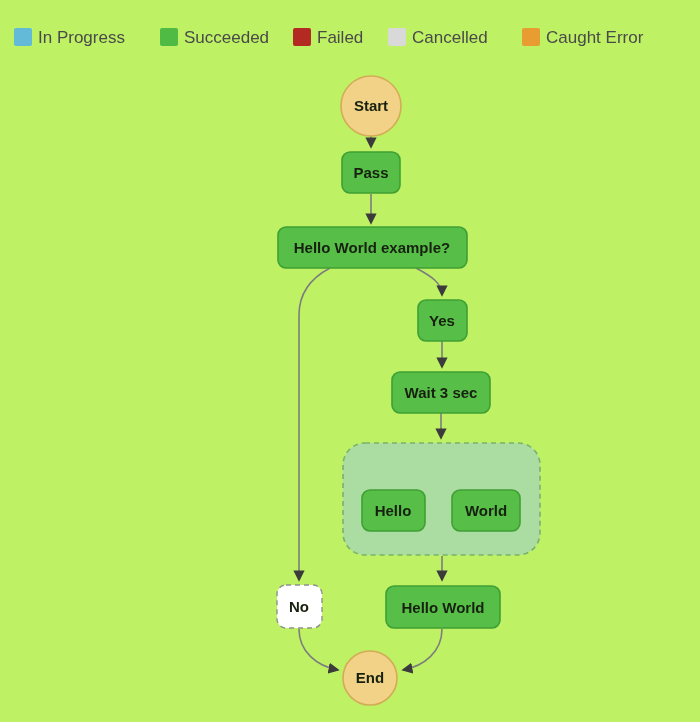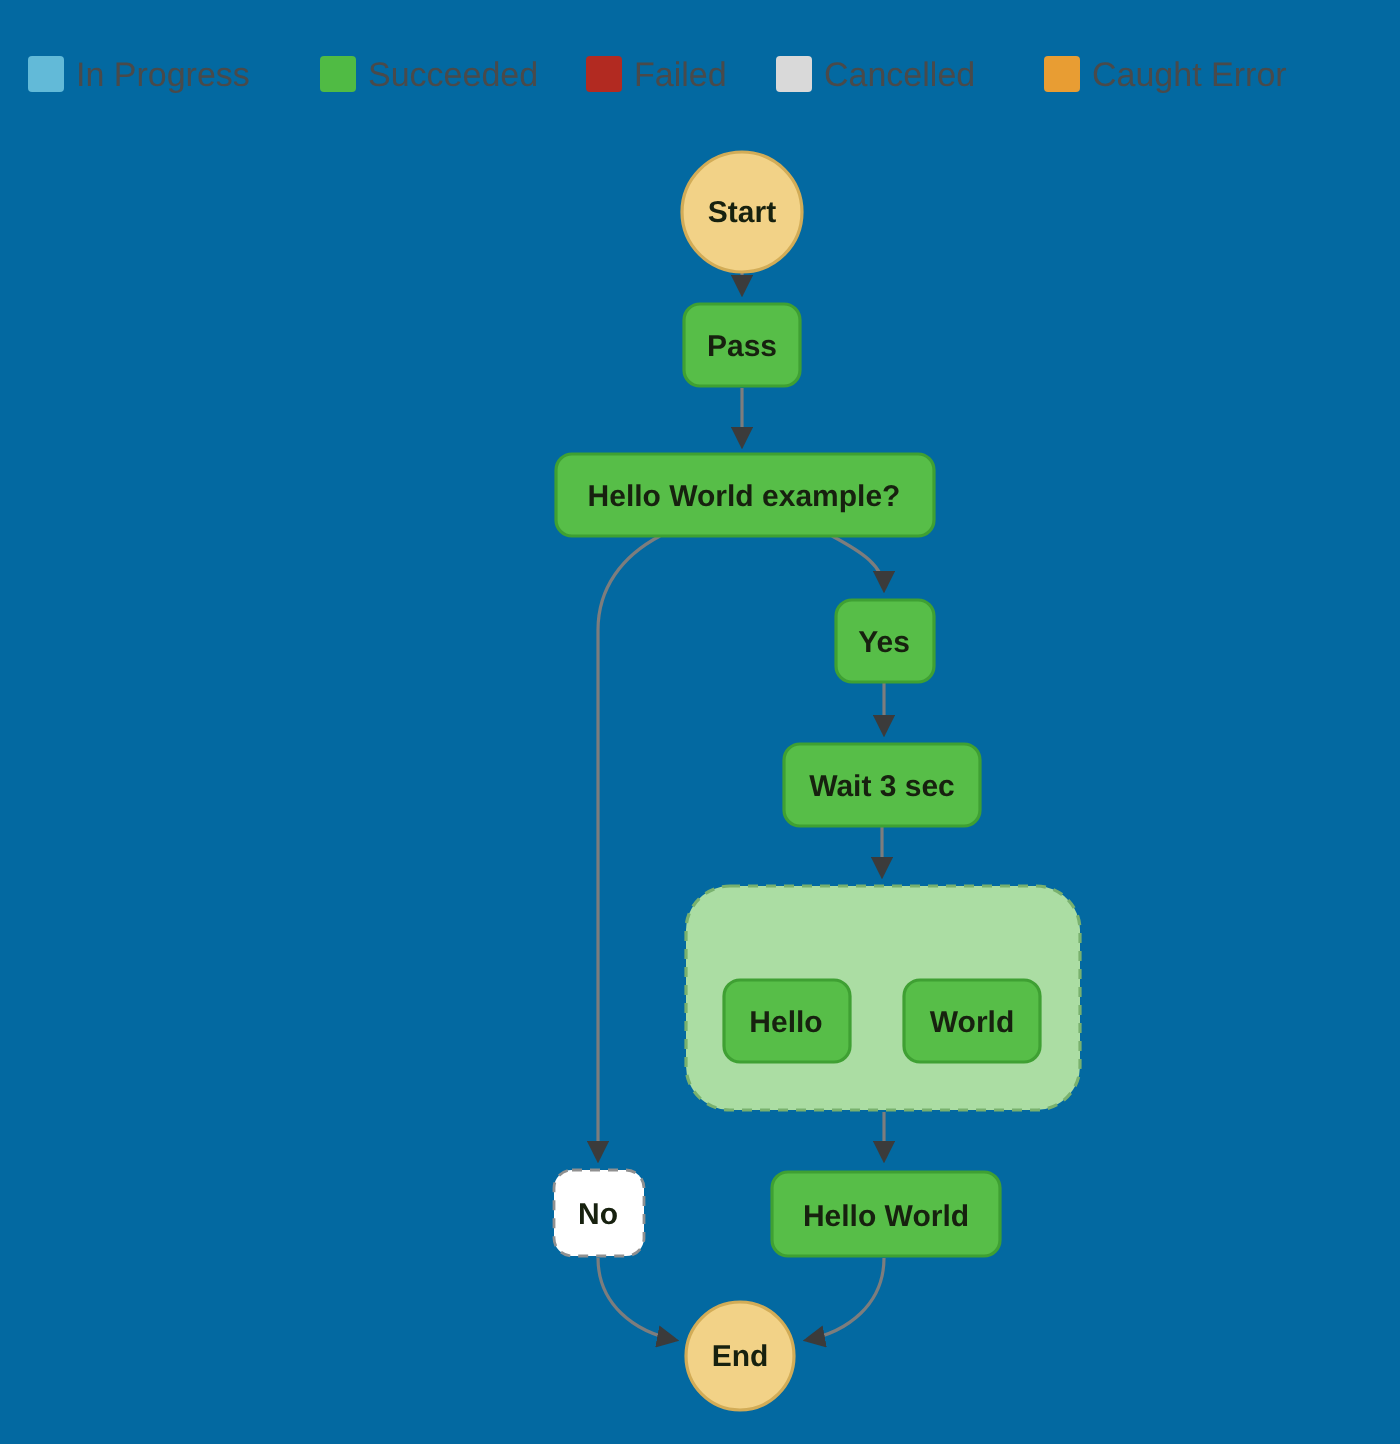--- a/index.html
+++ b/index.html
@@ -1,20 +1,20 @@
 <!DOCTYPE html>
 <html><head>
 <meta charset="utf-8">
 <style>
   html, body { margin: 0; padding: 0; background: #ffffff; }
   .canvas {
     position: relative;
     width: 700px;
     height: 722px;
-    background: #0369a1;
+    background: #bef264;
     font-family: "Liberation Sans", sans-serif;
     overflow: hidden;
   }
   svg { position: absolute; inset: 0; display: block; }
 
   .legend-label {
     font-family: "Liberation Sans", sans-serif;
     font-size: 17px;
     fill: #4a4a4a;
   }

